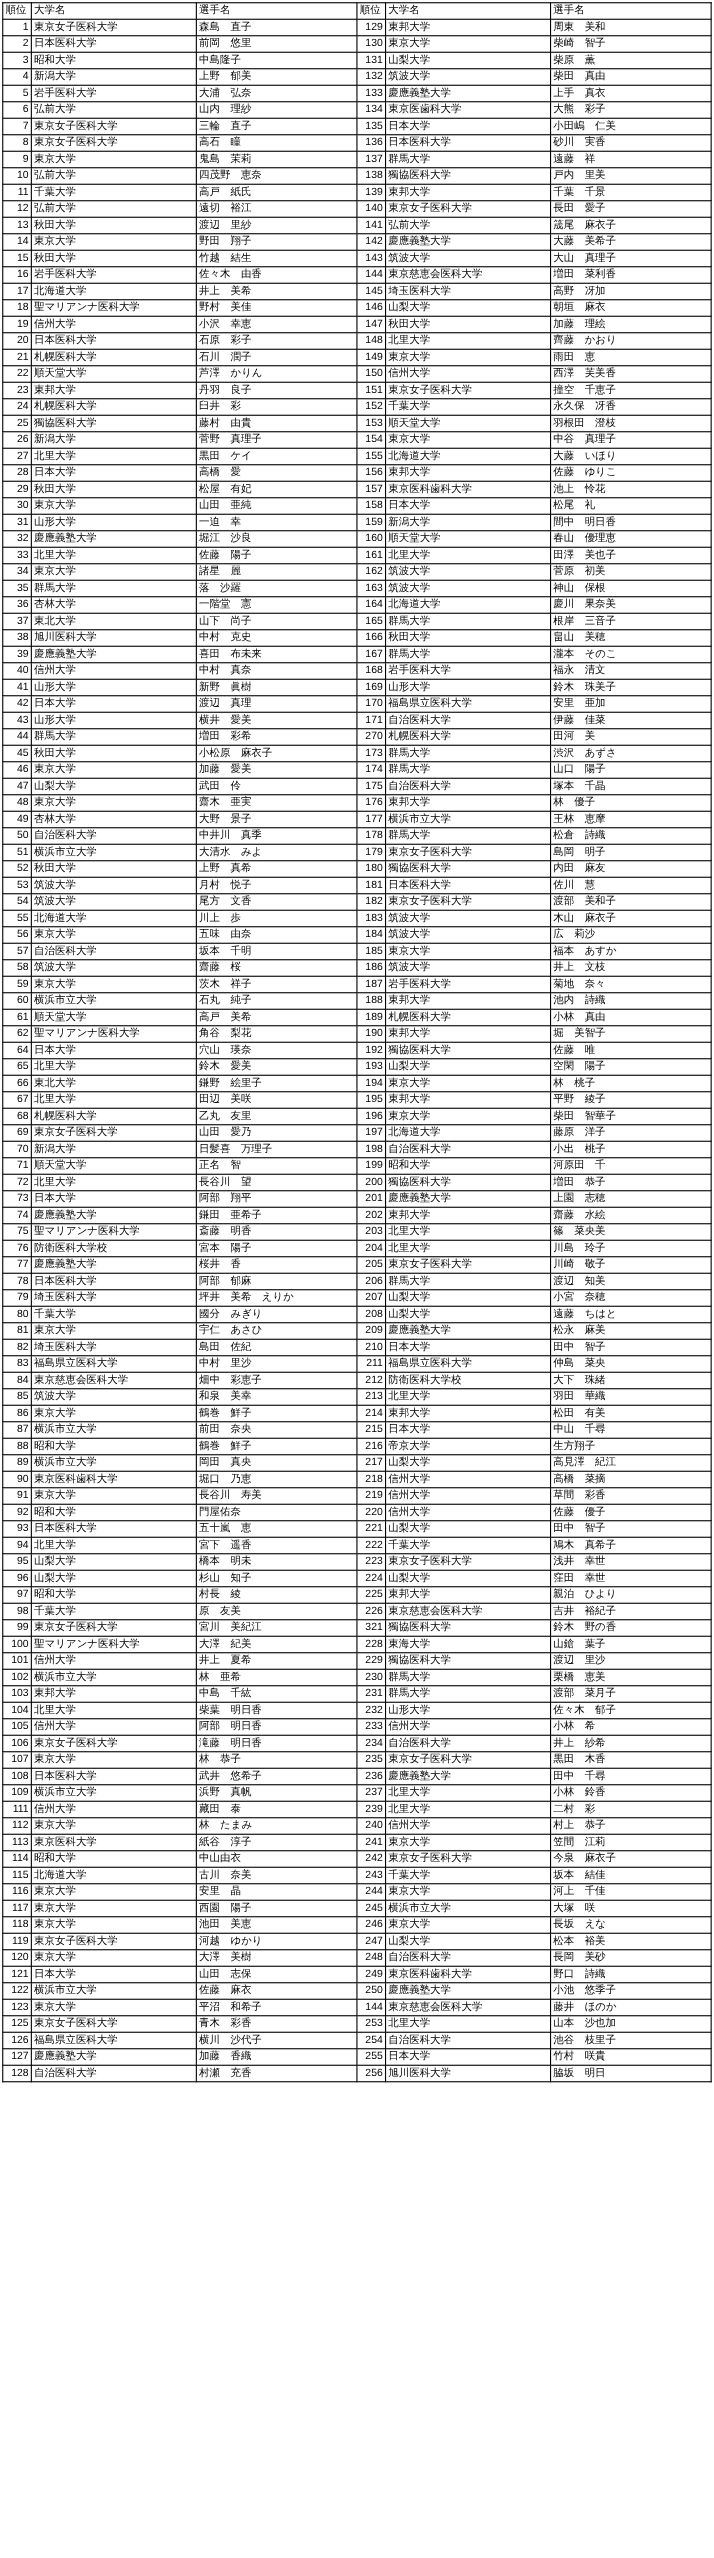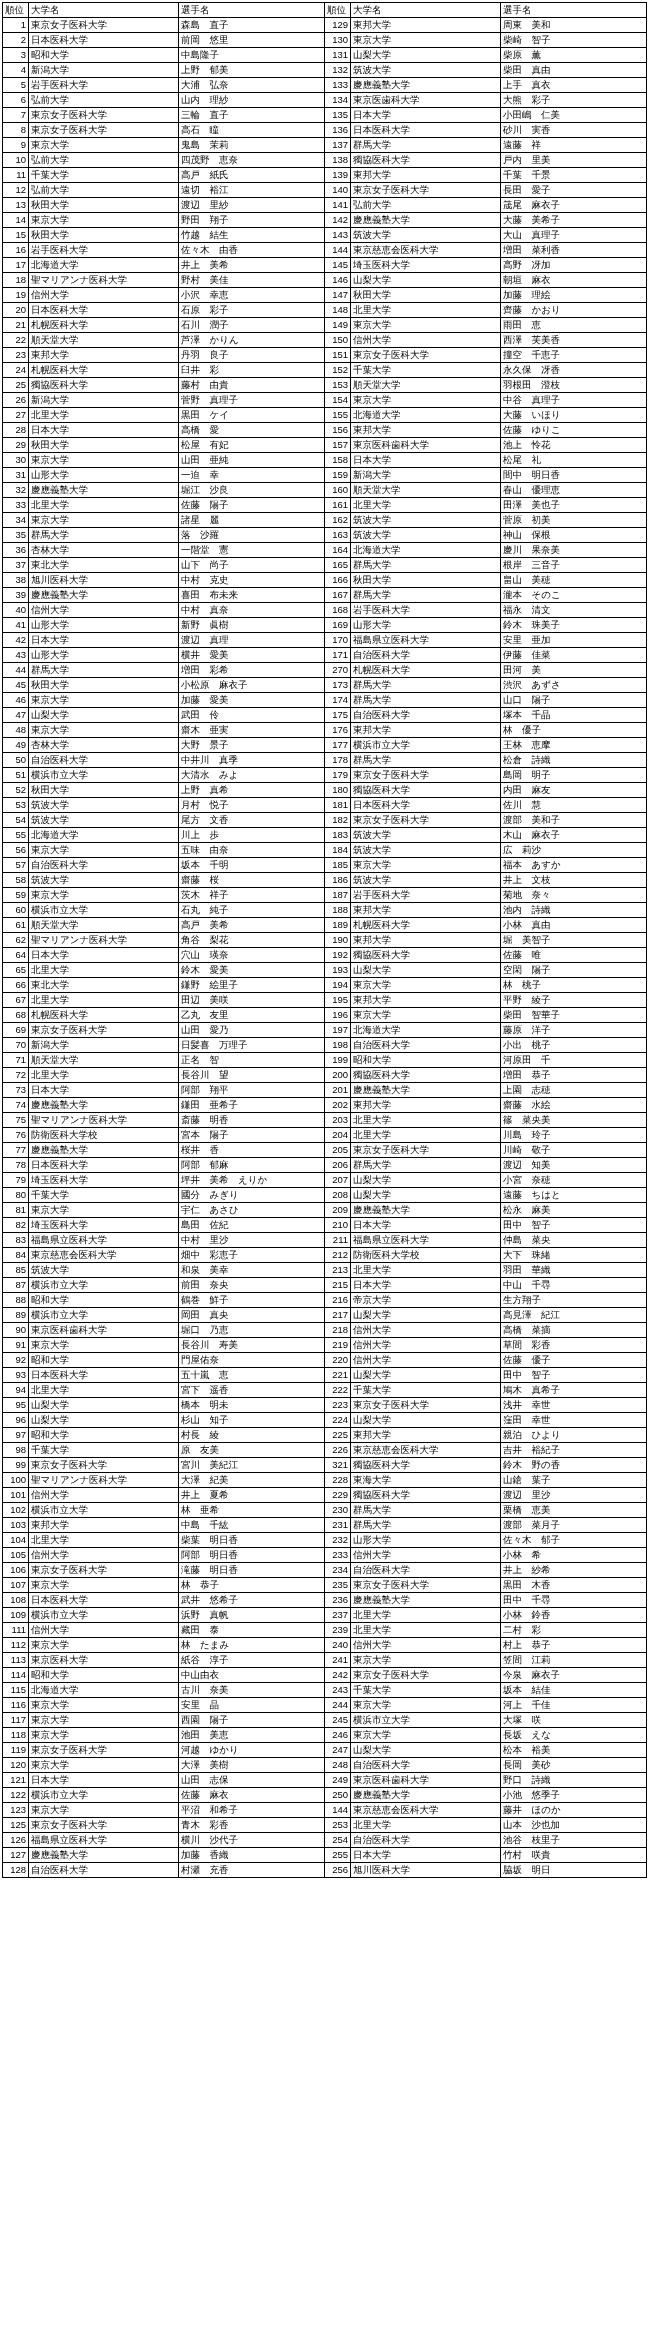--- a/index.html
+++ b/index.html
@@ -742,20 +742,28 @@
         </tr>
         <tr>
           <td class="rank">85</td>
           <td class="univ">筑波大学</td>
           <td class="name">和泉　美幸</td>
           <td class="rank">213</td>
           <td class="univ">北里大学</td>
           <td class="name">羽田　華織</td>
         </tr>
         <tr>
+          <td class="rank">86</td>
+          <td class="univ">東京大学</td>
+          <td class="name">鶴巻　鮮子</td>
+          <td class="rank">214</td>
+          <td class="univ">東邦大学</td>
+          <td class="name">松田　有美</td>
+        </tr>
+        <tr>
           <td class="rank">87</td>
           <td class="univ">横浜市立大学</td>
           <td class="name">前田　奈央</td>
           <td class="rank">215</td>
           <td class="univ">日本大学</td>
           <td class="name">中山　千尋</td>
         </tr>
         <tr>
           <td class="rank">88</td>
           <td class="univ">昭和大学</td>

